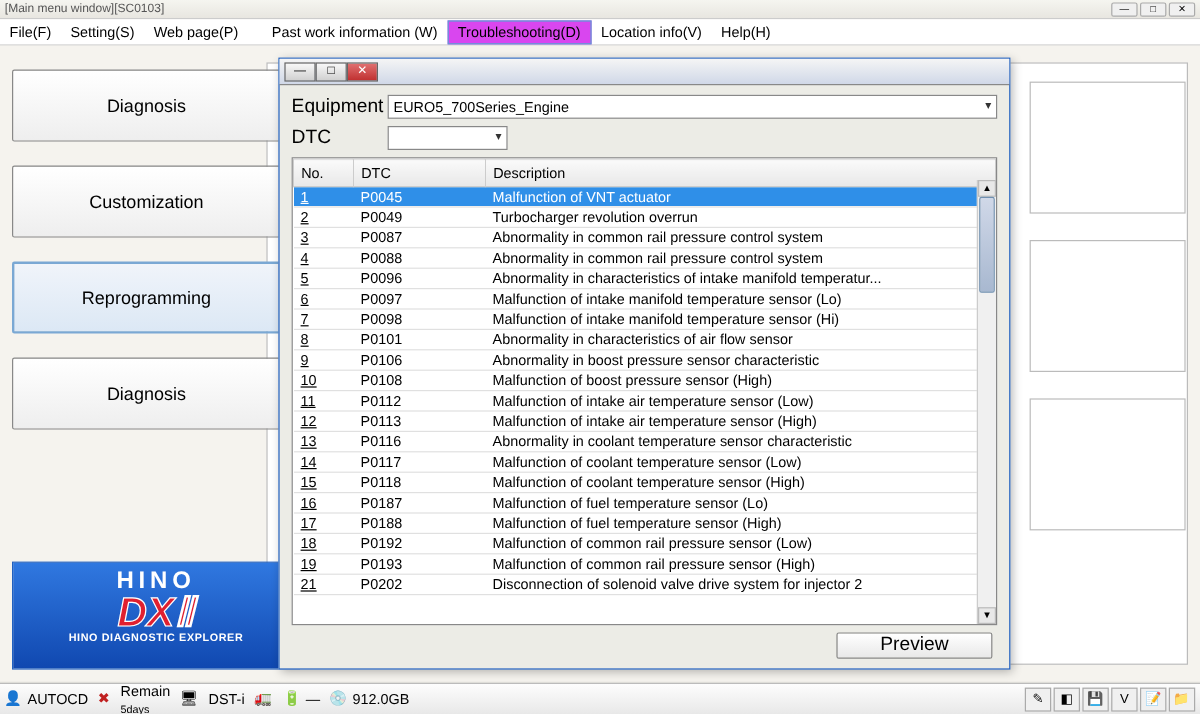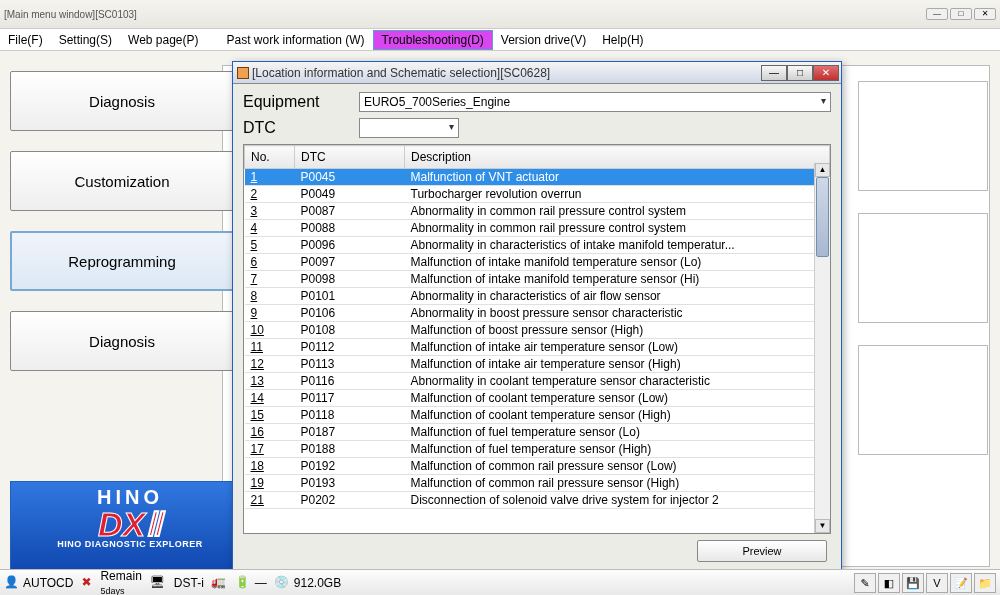--- a/index.html
+++ b/index.html
@@ -1,19 +1,19 @@
 <!DOCTYPE html>
 <html><head>
 <meta charset="utf-8">
 <style>
 * { box-sizing: border-box; margin: 0; padding: 0; font-family: "MS PGothic", Arial, sans-serif; font-size: 12px; }
 body { background: #e8e6e0; width: 1000px; height: 595px; overflow: hidden; position: relative; }
 
 
-.main-titlebar { height: 29px; background: linear-gradient(#f5f5f0, #e8e6e0); border-bottom: 1px solid #ccc; display: flex; align-items: center; padding: 0 4px; justify-content: space-between; }
+.main-titlebar { height: 16px; background: linear-gradient(#f5f5f0, #e8e6e0); border-bottom: 1px solid #ccc; display: flex; align-items: center; padding: 0 4px; justify-content: space-between; }
 .main-titlebar .title { font-size: 10px; color: #555; }
 .window-controls { display: flex; gap: 2px; }
 .window-controls .wc { width: 22px; height: 12px; border: 1px solid #aaa; background: #f0f0f0; font-size: 8px; text-align: center; line-height: 10px; cursor: pointer; border-radius: 2px; }
 
 
 .menubar { height: 22px; background: #fff; border-bottom: 1px solid #ccc; display: flex; align-items: center; font-size: 13px; }
 .menubar .menu-item { padding: 2px 8px; cursor: pointer; }
 .menubar .menu-item.active { background: #d946ef; border: 1px solid #5a9fd4; }
 
 
@@ -35,42 +35,42 @@
 .dialog-titlebar { height: 22px; background: linear-gradient(#f5f5f5, #d0d8e8); display: flex; align-items: center; justify-content: space-between; padding: 0 2px 0 4px; border-bottom: 1px solid #888; }
 .dialog-titlebar .dtitle { font-size: 10px; color: #333; display: flex; align-items: center; gap: 3px; }
 .dialog-titlebar .dtitle .dicon { width: 12px; height: 12px; background: #f0a050; border: 1px solid #704010; }
 .dialog-controls { display: flex; gap: 0; }
 .dialog-controls .dc { width: 26px; height: 16px; border: 1px solid #666; background: linear-gradient(#f8f8f8, #d0d0d0); font-size: 10px; text-align: center; line-height: 14px; cursor: pointer; }
 .dialog-controls .dc.close { background: linear-gradient(#e07070, #c03030); color: #fff; }
 
 .dialog-body { padding: 8px 10px; }
 .form-row { display: flex; align-items: center; margin-bottom: 6px; }
 .form-row label { width: 80px; font-size: 16px; }
-.form-row .combo { flex: 1; height: 20px; border: 1px solid #888; background: #fff; padding: 2px 4px; font-size: 12px; position: relative; margin-left: 36px; }
+.form-row .combo { flex: 1; height: 20px; border: 1px solid #888; background: #fff; padding: 2px 4px; font-size: 12px; position: relative; }
 .form-row .combo::after { content: "▾"; position: absolute; right: 4px; top: 2px; font-size: 10px; color: #333; }
 .form-row .combo.small { width: 100px; flex: none; }
 
 .table-wrap { border: 1px solid #888; background: #fff; height: 390px; overflow: hidden; position: relative; }
 .dtc-table { width: 100%; border-collapse: collapse; font-size: 12px; }
 .dtc-table th { background: linear-gradient(#fafafa, #e8e8e8); border: 1px solid #ccc; text-align: left; padding: 4px 6px; font-weight: normal; height: 18px; position: sticky; top: 0; }
 .dtc-table td { border-bottom: 1px solid #e0e0e0; padding: 1px 6px; height: 17px; white-space: nowrap; overflow: hidden; text-overflow: ellipsis; }
 .dtc-table td:first-child { text-decoration: underline; }
 .dtc-table tr.selected td { background: #2f8fe8; color: #fff; }
 .dtc-table .col-no { width: 50px; }
 .dtc-table .col-dtc { width: 110px; }
 .dtc-table .col-desc {  }
 
 .scrollbar-v { position: absolute; right: 0; top: 18px; bottom: 0; width: 16px; background: #f0f0f0; border-left: 1px solid #ccc; }
 .scrollbar-v .thumb { position: absolute; top: 14px; left: 1px; right: 1px; height: 80px; background: linear-gradient(#d0d8e8, #a8b8d0); border: 1px solid #7090b0; border-radius: 2px; }
 .scrollbar-v .arr { position: absolute; left: 0; right: 0; height: 14px; background: #e8e8e8; border: 1px solid #bbb; text-align: center; font-size: 8px; line-height: 12px; }
 .scrollbar-v .arr.up { top: 0; }
 .scrollbar-v .arr.down { bottom: 0; }
 
 .dialog-footer { position: absolute; bottom: 8px; right: 14px; }
-.btn-preview { width: 130px; height: 22px; border: 1px solid #888; background: linear-gradient(#fff, #e8e8e8); cursor: pointer; border-radius: 2px; font-size: 11px; }
+.btn-preview { width: 130px; height: 22px; border: 1px solid #888; background: linear-gradient(#fff, #e8e8e8); cursor: pointer; border-radius: 2px; font-size: 16px; }
 
 
 .right-panels { position: absolute; right: 12px; top: 30px; width: 130px; }
 .right-panels .panel { height: 110px; margin-bottom: 22px; border: 1px solid #bbb; background: #fff; }
 
 
 .statusbar { position: absolute; bottom: 0; left: 0; right: 0; height: 26px; background: linear-gradient(#fdfdfd, #e8e8e8); border-top: 1px solid #bbb; display: flex; align-items: center; padding: 0 4px; justify-content: space-between; }
 .statusbar .left { display: flex; align-items: center; gap: 8px; }
 .statusbar .item { display: flex; align-items: center; gap: 3px; font-size: 11px; }
 .statusbar .ico { width: 16px; height: 16px; display: inline-block; }
@@ -91,21 +91,21 @@
   </div>
 </div>
 
 <div class="menubar">
   <div class="menu-item">File(F)</div>
   <div class="menu-item">Setting(S)</div>
   <div class="menu-item">Web page(P)</div>
   <div style="width:12px"></div>
   <div class="menu-item">Past work information (W)</div>
   <div class="menu-item active">Troubleshooting(D)</div>
-  <div class="menu-item">Version drive(V)</div>
+  <div class="menu-item">Location info(V)</div>
   <div class="menu-item">Help(H)</div>
 </div>
 
 <div class="main-content">
   <div class="content-bg"></div>
 
   <div class="sidebar">
     <div class="side-btn">Diagnosis</div>
     <div class="side-btn">Customization</div>
     <div class="side-btn selected">Reprogramming</div>
@@ -119,24 +119,20 @@
   </div>
 
   <div class="right-panels">
     <div class="panel"></div>
     <div class="panel"></div>
     <div class="panel"></div>
   </div>
 
   <div class="dialog">
     <div class="dialog-titlebar">
-      <span class="dtitle">
-        <span class="dicon"></span>
-        <span>[Location information and Schematic selection][SC0628]</span>
-      </span>
       <div class="dialog-controls">
         <div class="dc">—</div>
         <div class="dc">□</div>
         <div class="dc close">✕</div>
       </div>
     </div>
     <div class="dialog-body">
       <div class="form-row">
         <label>Equipment</label>
         <div class="combo"><span>EURO5_700Series_Engine</span></div>

